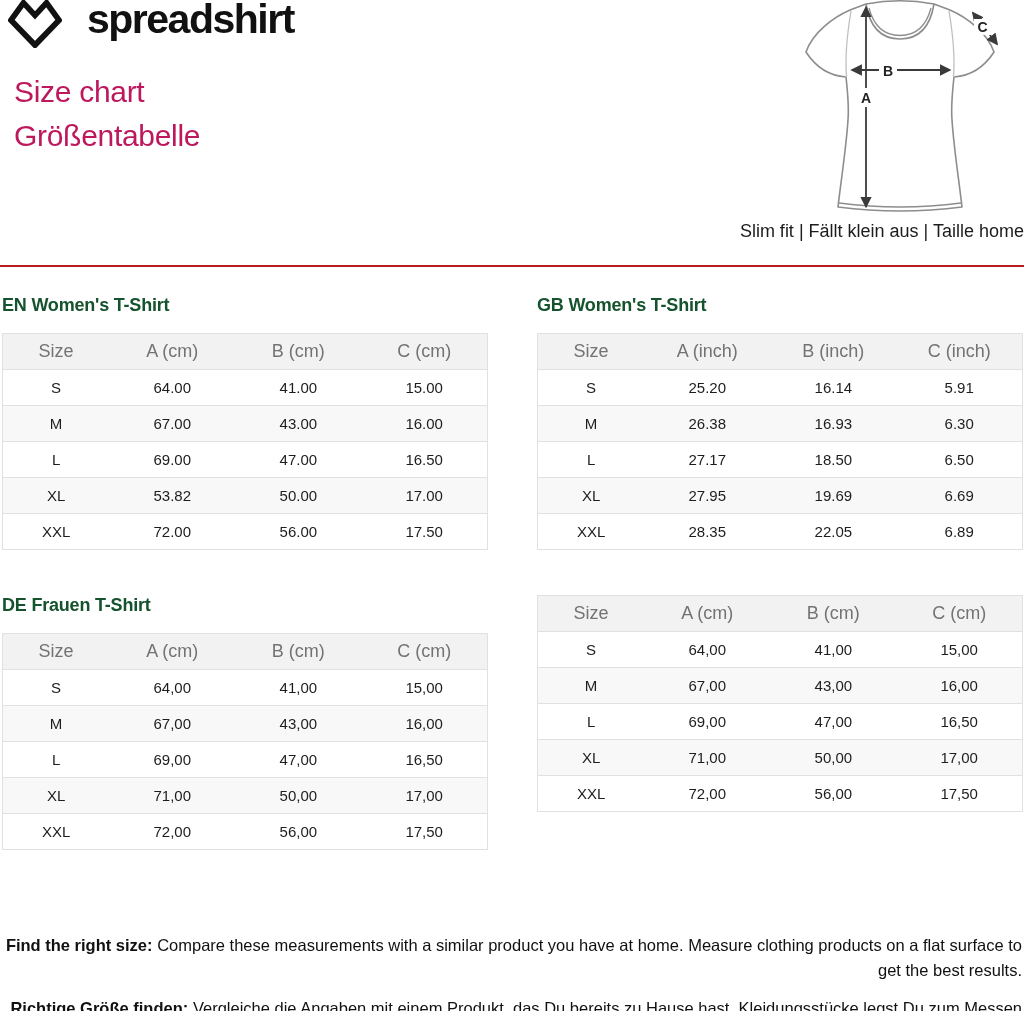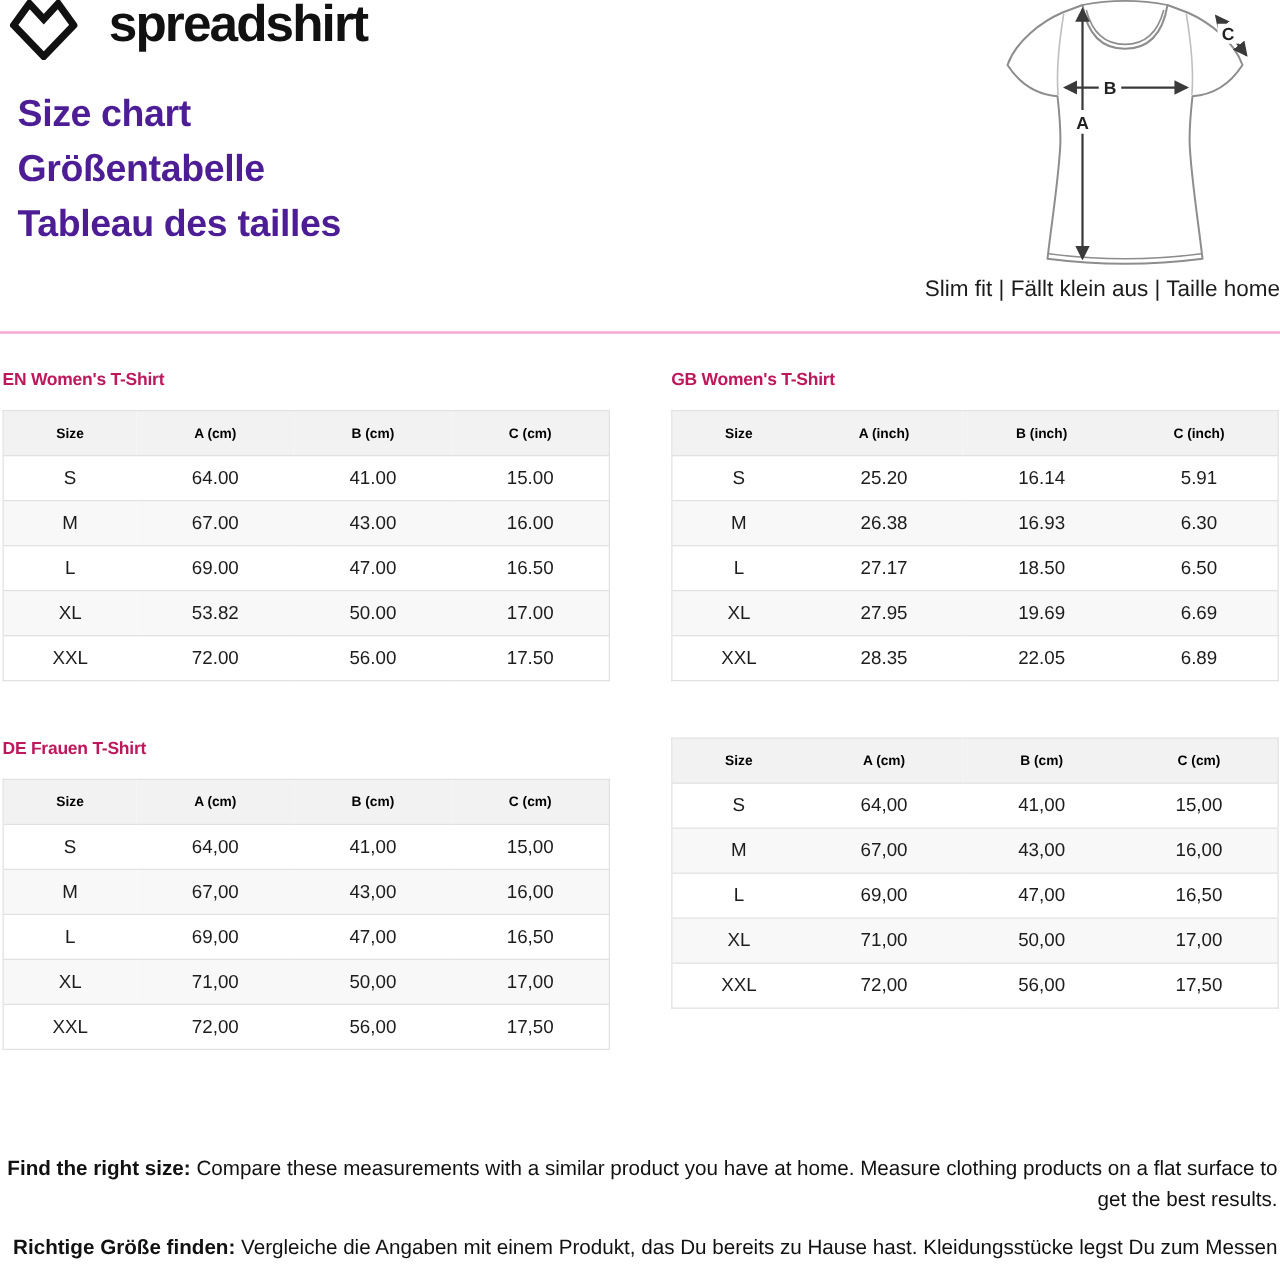--- a/index.html
+++ b/index.html
@@ -3,52 +3,52 @@
 <meta charset="utf-8">
 <style>
   * { margin:0; padding:0; box-sizing:border-box; }
   html,body { background:#ffffff; }
   .page {
     position:relative; width:1024px; height:1011px; margin:0 auto;
     font-family:"Liberation Sans", sans-serif; color:#1d1d1d; overflow:hidden;
     background:#ffffff;
   }
   
-  .header { position:relative; height:267px; border-bottom:2px solid #f9a8d4; }
+  .header { position:relative; height:267px; border-bottom:2px solid #b91c1c; }
   .logo { position:absolute; top:0; left:8px; display:flex; align-items:flex-start; }
   .logo svg { display:block; }
   .logo-text {
     font-size:41px; font-weight:800; letter-spacing:-1.5px; line-height:46px;
     color:#111111; margin-left:25px; margin-top:-4px;
   }
   .headings { position:absolute; top:70px; left:14px; }
   .headings .h {
-    font-size:30px; font-weight:700; line-height:44px; color:#4c1d95; letter-spacing:-0.3px;
+    font-size:30px; font-weight:400; line-height:44px; color:#be185d; letter-spacing:-0.3px;
   }
   .tshirt-wrap { position:absolute; top:0; right:0; width:234px; height:216px; }
   .fit-note {
     position:absolute; top:221px; right:0; font-size:18px; color:#1c1c1c; white-space:nowrap;
   }
   
   .tables-grid {
     display:grid; grid-template-columns:486px 486px; column-gap:49px;
     margin:28px 0 0 2px;
   }
   .table-section { margin-bottom:45px; }
   .table-section h2 {
-    font-size:14px; font-weight:700; color:#be185d; letter-spacing:-0.2px;
+    font-size:18px; font-weight:700; color:#14532d; letter-spacing:-0.2px;
     margin-bottom:17px;
   }
   table.size-table {
     width:100%; border-collapse:collapse; border:1px solid #e1e1e1;
     font-size:15px; color:#1d1d1d; table-layout:fixed;
   }
   table.size-table th, table.size-table td { text-align:center; font-weight:400; }
   table.size-table th {
-    background:#f2f2f2; font-weight:700; color:#000000; height:36px; font-size:11px;
+    background:#f2f2f2; font-weight:400; color:#737373; height:36px; font-size:18px;
   }
   table.size-table td { height:36px; }
   table.size-table tbody tr { border-top:1px solid #e1e1e1; }
   table.size-table tbody tr:nth-child(even) { background:#f8f8f8; }
   table.size-table th:nth-child(1), table.size-table td:nth-child(1) { width:22%; }
   table.size-table th:nth-child(n+2), table.size-table td:nth-child(n+2) { width:26%; }
   
   .footnotes { margin:38px 2px 0 2px; }
   .footnotes p {
     font-size:16.5px; line-height:25px; color:#111111; margin-bottom:13px;text-align:right;
@@ -66,21 +66,20 @@
     <div class="logo">
       <svg width="54" height="48" viewBox="0 0 56 50" aria-hidden="true">
         <path d="M3,21 L16,3 L28,16 L40,3 L53,21 L28,47 Z" fill="none" stroke="#111111" stroke-width="6" stroke-linejoin="miter"></path>
       </svg>
       <span class="logo-text">spreadshirt</span>
     </div>
 
     <div class="headings">
       <div class="h">Size chart</div>
       <div class="h">Größentabelle</div>
-      <div class="h">Tableau des tailles</div>
     </div>
 
     <div class="tshirt-wrap">
       <svg width="234" height="216" viewBox="0 0 234 216">
         <defs>
           <marker id="ah" viewBox="0 0 10 10" refX="8.5" refY="5" markerWidth="6.5" markerHeight="6.5" orient="auto-start-reverse">
             <path d="M0,0 L10,5 L0,10 z" fill="#3a3a3a"></path>
           </marker>
         </defs>
 

